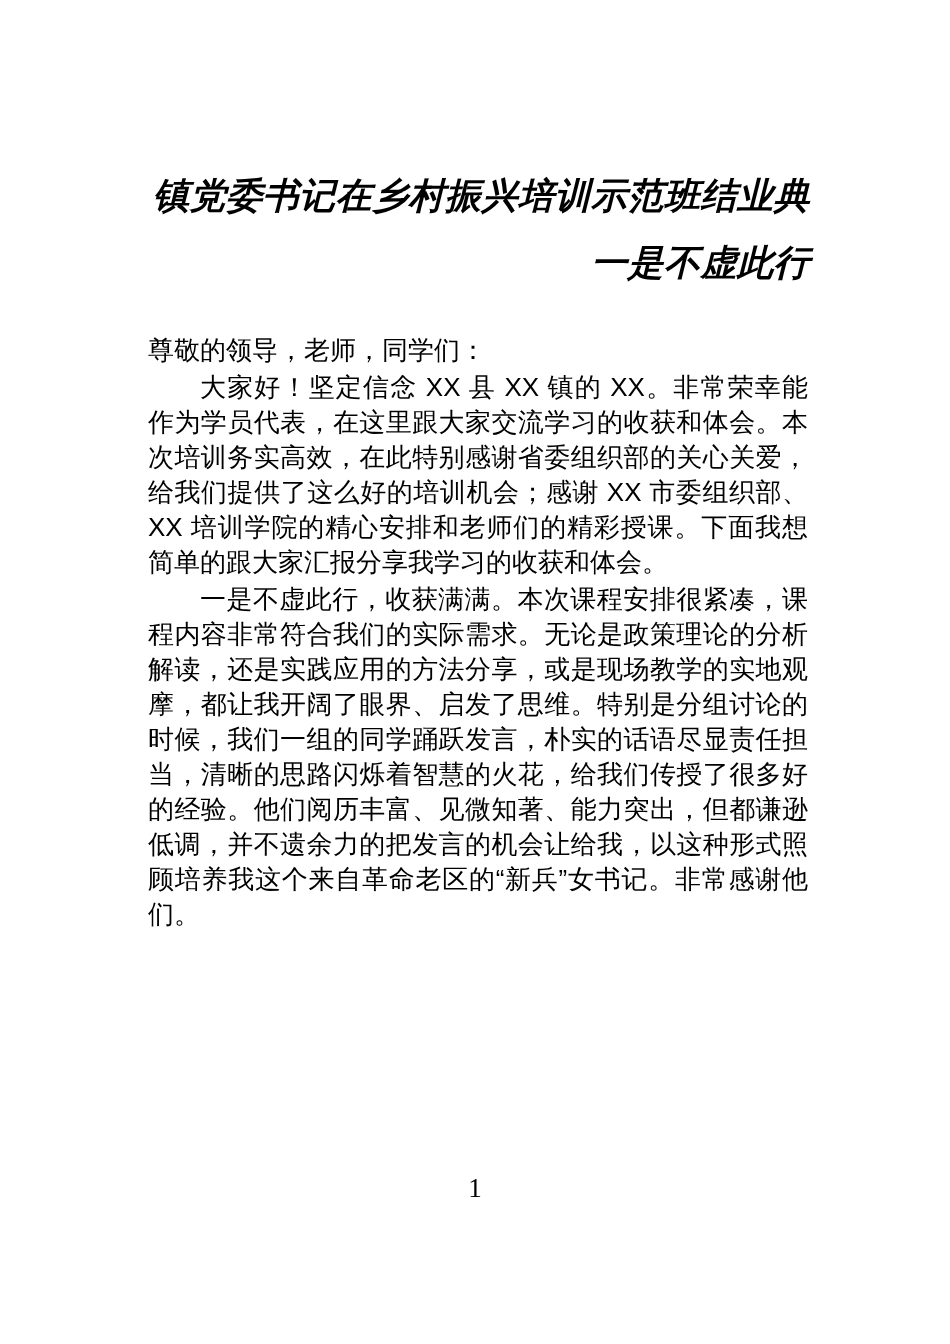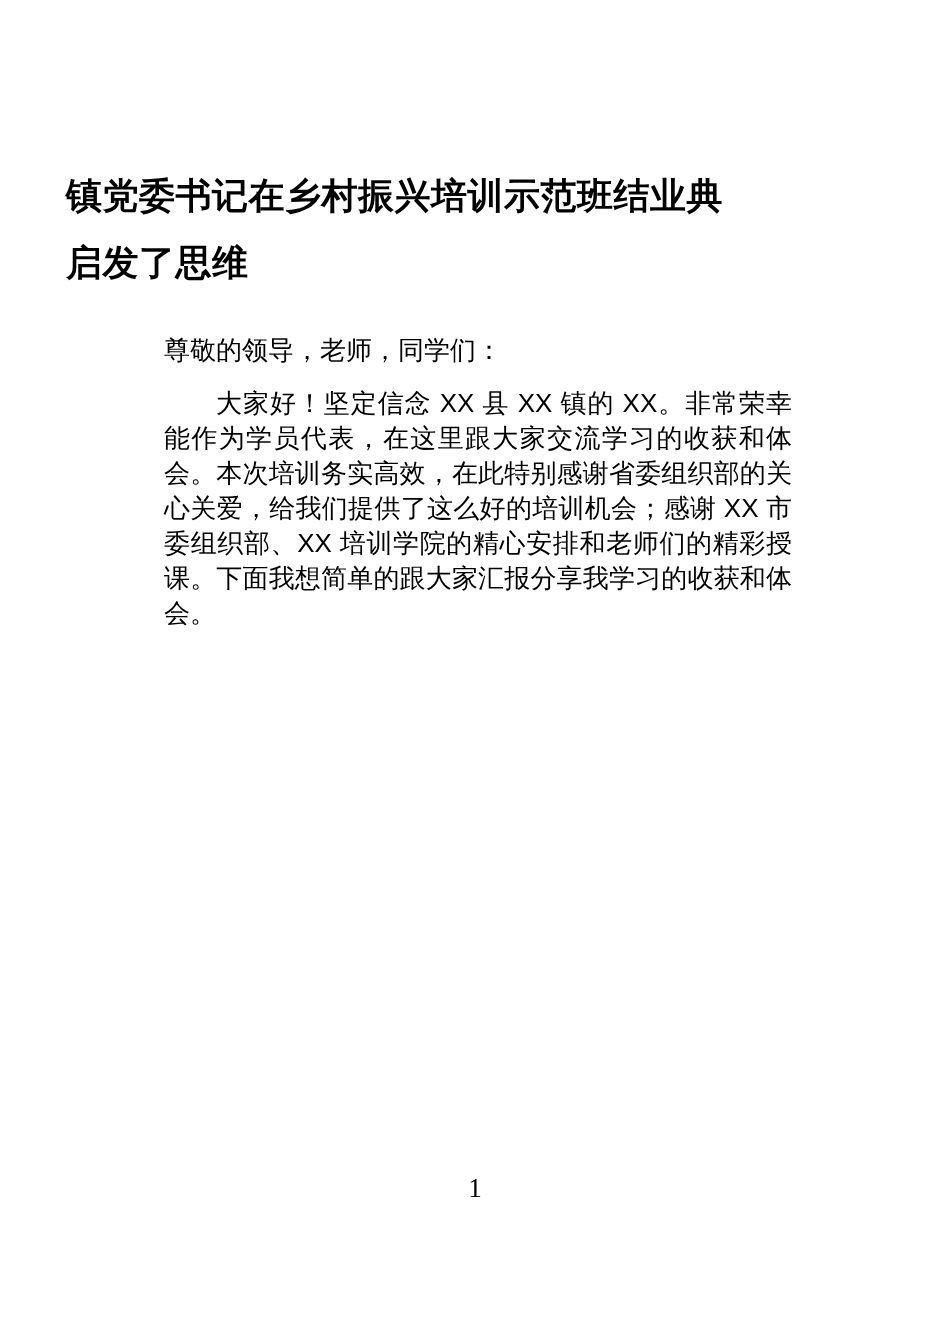--- a/index.html
+++ b/index.html
@@ -10,36 +10,37 @@
   .page {
     position: relative;
     width: 950px;
     height: 1344px;
     background: #ffffff;
     overflow: hidden;
     color: #000000;
     font-family: "Liberation Sans", "DejaVu Sans", sans-serif;
   }
   .doc-title {
-    margin: 162px 140px 0 66px;
-    text-align: left;
+    margin: 162px 140px 0 108px;
+    text-align: right;
     font-size: 36px;
     font-weight: bold;
     line-height: 67px;
     letter-spacing: 0.5px;
+    font-style: italic;
   }
   .doc-body {
     margin: 37px 140px 0 146px;
     font-size: 26px;
     line-height: 35px;
     text-align: justify;
     text-justify: inter-ideograph;
   }
   .doc-body p {
-    margin: 18px;
+    margin: 2px;
     padding: 0;
     text-indent: 2em;
   }
   .doc-body p.no-indent {
     text-indent: 0;
   }
   .page-number {
     position: absolute;
     left: 0;
     right: 0;
@@ -50,23 +51,24 @@
     line-height: 32px;
   }
 </style>
 </head>
 <body>
 
 <div class="page">
 
   <div class="doc-title">
     <div>镇党委书记在乡村振兴培训示范班结业典</div>
-    <div>启发了思维</div>
+    <div>一是不虚此行</div>
   </div>
 
   <div class="doc-body">
     <p class="no-indent">尊敬的领导，老师，同学们：</p>
     <p>大家好！坚定信念 XX 县 XX 镇的 XX。非常荣幸能作为学员代表，在这里跟大家交流学习的收获和体会。本次培训务实高效，在此特别感谢省委组织部的关心关爱，给我们提供了这么好的培训机会；感谢 XX 市委组织部、XX 培训学院的精心安排和老师们的精彩授课。下面我想简单的跟大家汇报分享我学习的收获和体会。</p>
+    <p>一是不虚此行，收获满满。本次课程安排很紧凑，课程内容非常符合我们的实际需求。无论是政策理论的分析解读，还是实践应用的方法分享，或是现场教学的实地观摩，都让我开阔了眼界、启发了思维。特别是分组讨论的时候，我们一组的同学踊跃发言，朴实的话语尽显责任担当，清晰的思路闪烁着智慧的火花，给我们传授了很多好的经验。他们阅历丰富、见微知著、能力突出，但都谦逊低调，并不遗余力的把发言的机会让给我，以这种形式照顾培养我这个来自革命老区的“新兵”女书记。非常感谢他们。</p>
   </div>
 
   <div class="page-number">1</div>
 
 </div>
 
 </body></html>

